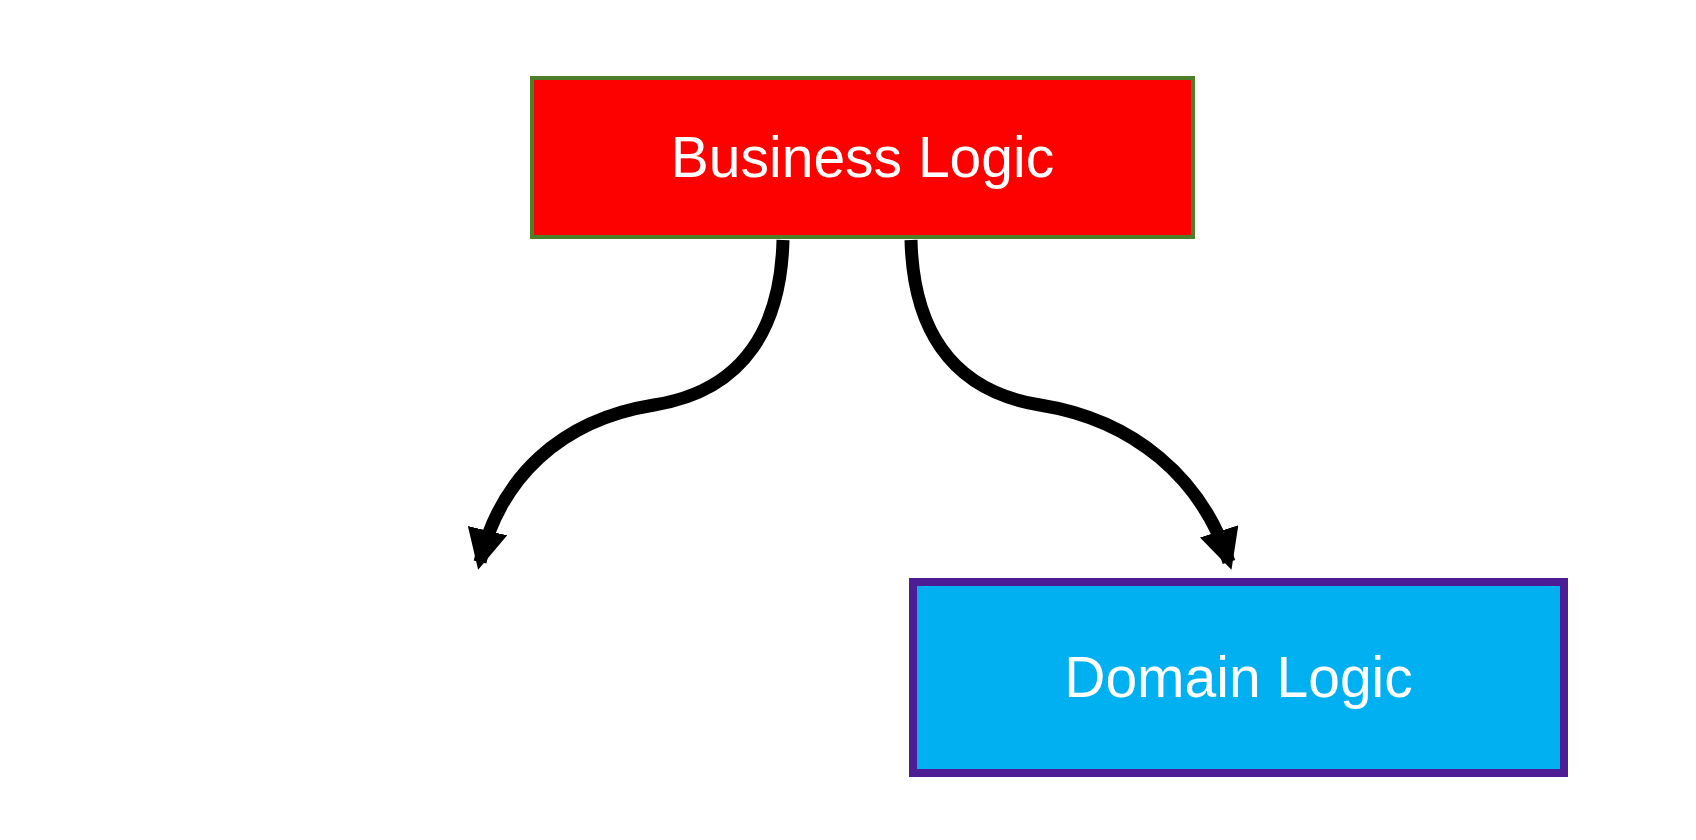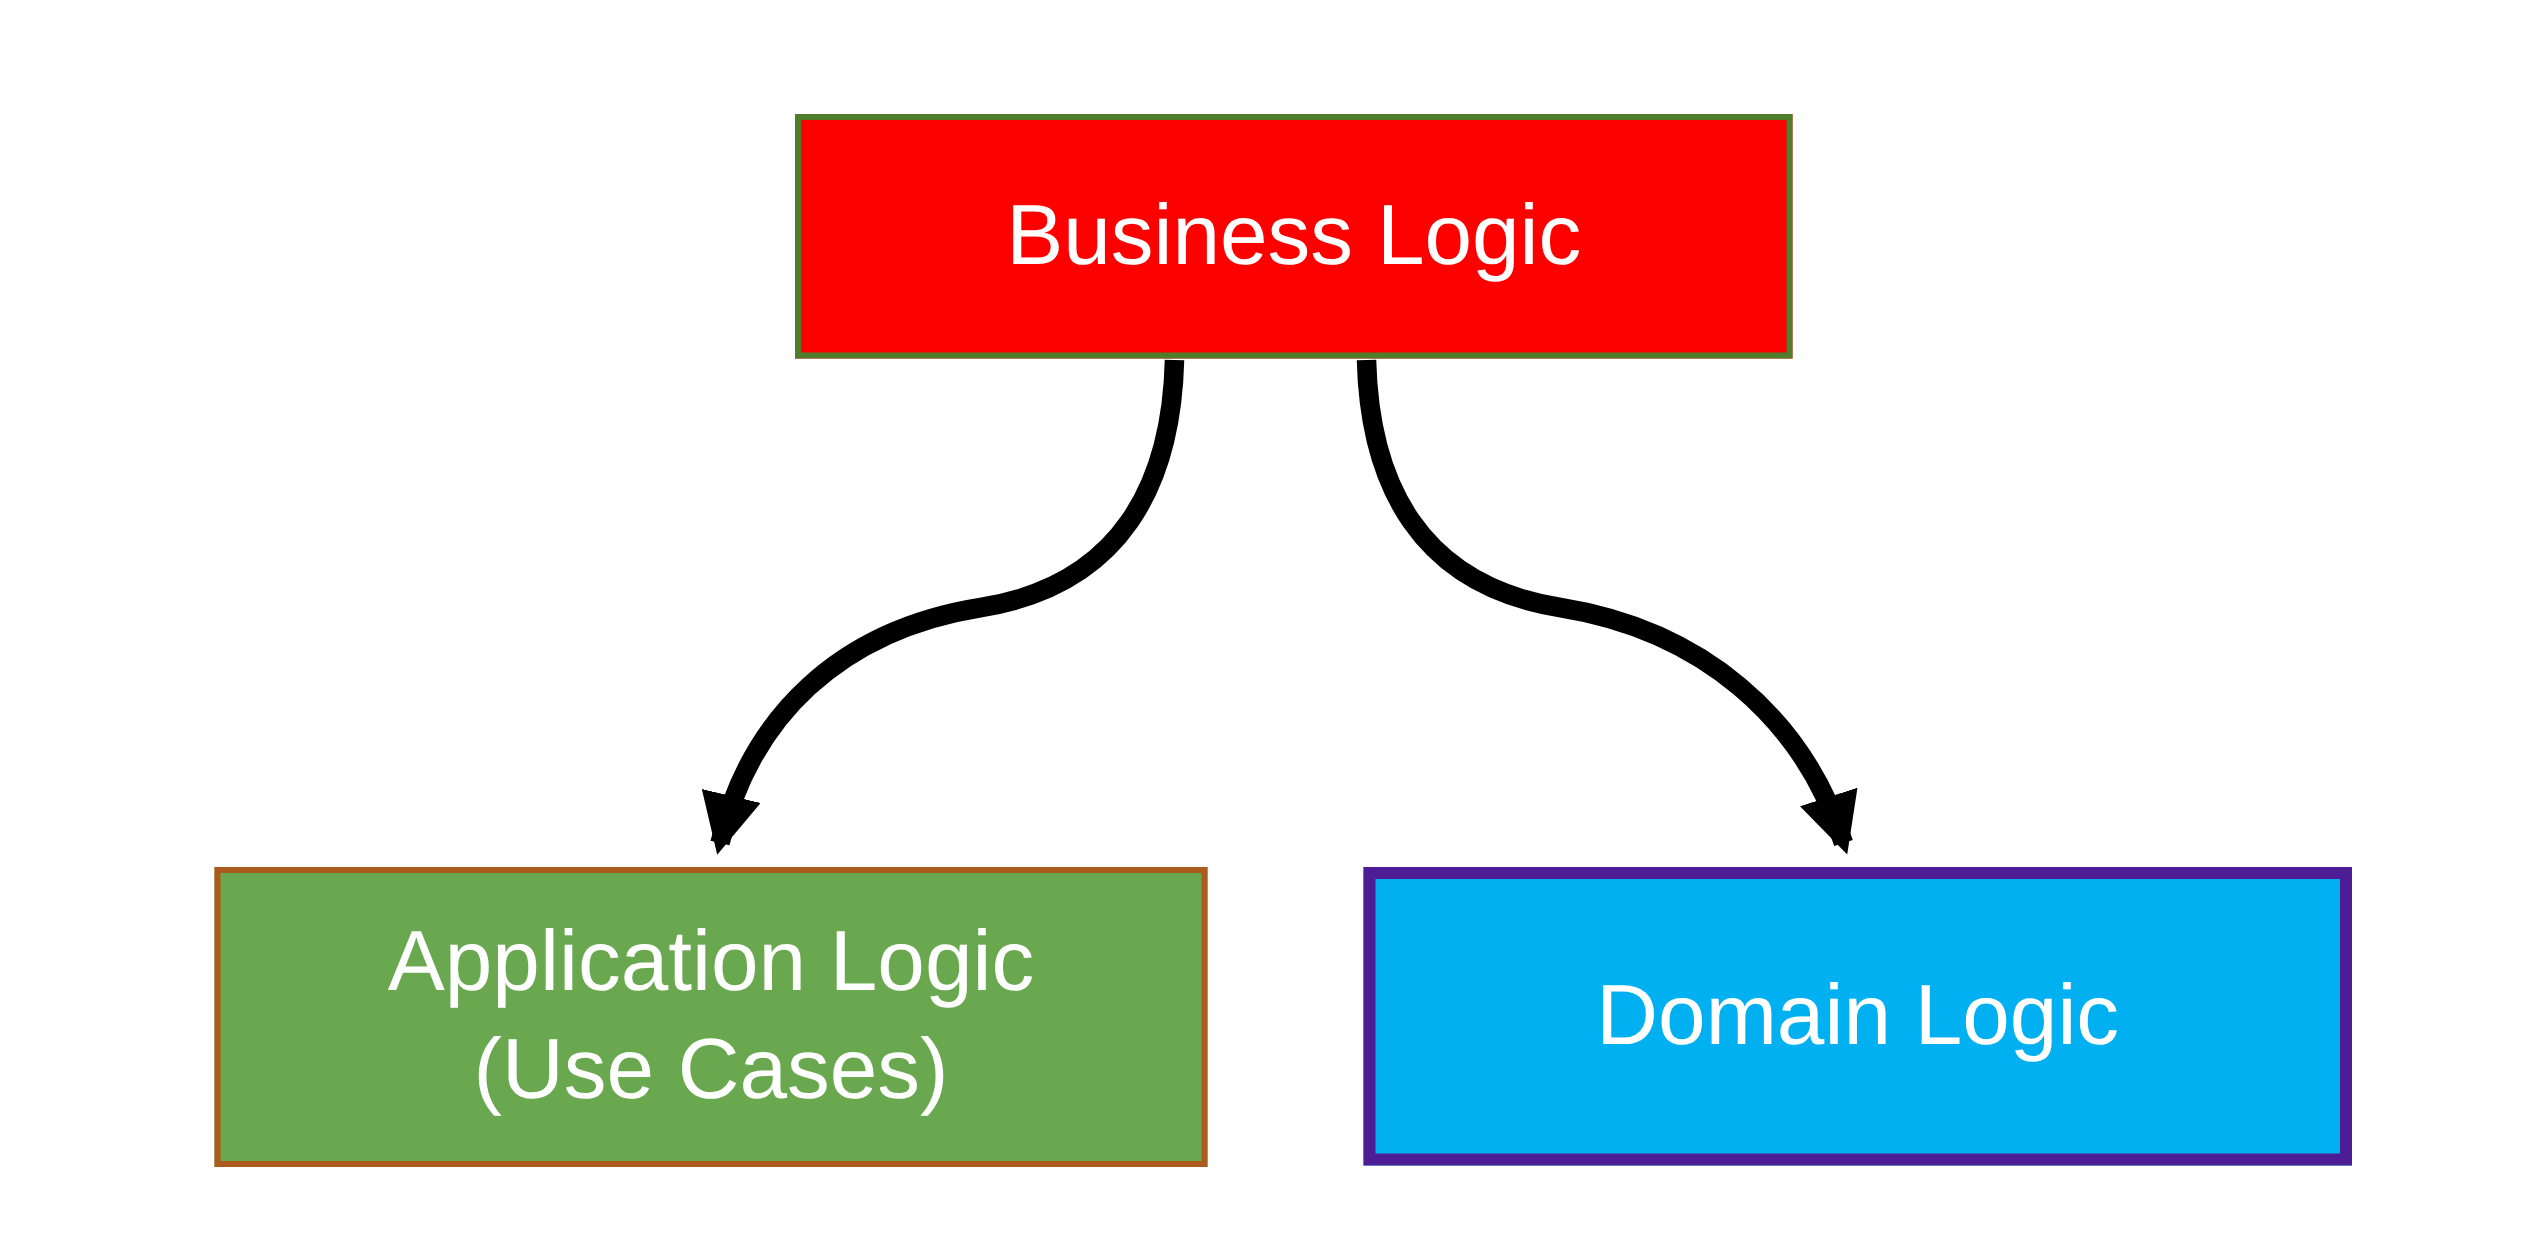--- a/index.html
+++ b/index.html
@@ -75,22 +75,18 @@
       </marker>
     </defs>
     <path d="M 783 240 C 781 322, 748 390, 654 405 C 560 420, 500 478, 480 562" fill="none" stroke-width="13" stroke-linecap="butt" marker-end="url(#arrowhead)" stroke="#000000"></path>
     <path d="M 911 240 C 913 322, 946 390, 1040 405 C 1134 420, 1202 478, 1229 562" fill="none" stroke-width="13" stroke-linecap="butt" marker-end="url(#arrowhead)" stroke="#000000"></path>
   </svg>
 
   <div class="node node-business">
     <span>Business Logic</span>
   </div>
 
-  <div class="node node-application">
-    <span>Application Logic</span>
-    <span>(Use Cases)</span>
-  </div>
 
   <div class="node node-domain">
     <span>Domain Logic</span>
   </div>
 
 </div>
 
 </body></html>

